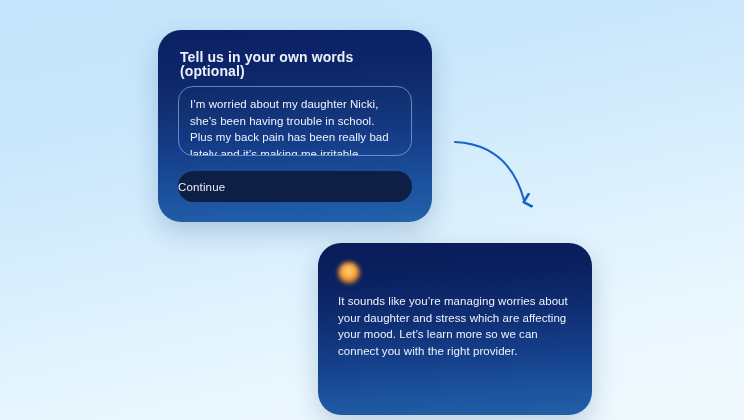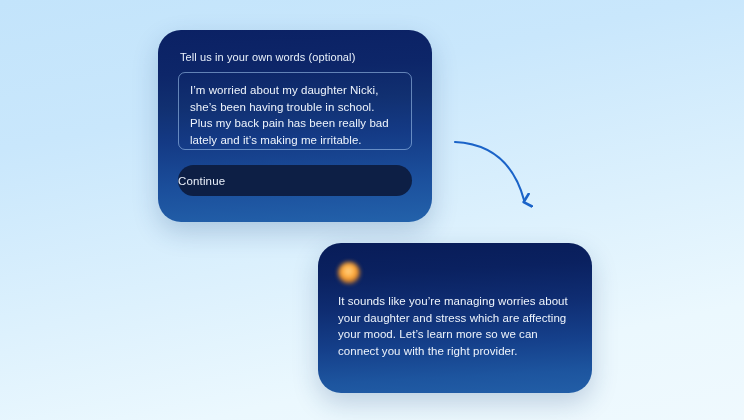--- a/index.html
+++ b/index.html
@@ -60,32 +60,33 @@
         #143a85 55%,
         #1b4f9c 78%,
         #2362ab 100%);
     box-shadow: 0 10px 26px rgba(22, 62, 120, 0.22);
     box-sizing: border-box;
     padding: 18px 20px 0 20px;
   }
 
   .form-label {
     color: #e9f1fb;
-    font-size: 11px;
+    font-size: 14px;
     line-height: 14px;
     letter-spacing: 0.1px;
     margin: 2px 0 8px 2px;
+    font-weight: bold;
   }
 
   .textarea-box {
     border: 1px solid rgba(170, 205, 245, 0.55);
-    border-radius: 7px;
+    border-radius: 15px;
     padding: 9px 11px 10px 11px;
     box-sizing: border-box;
-    height: 78px;
+    height: 70px;
     background: transparent;
     overflow: hidden;
   }
 
   .textarea-text {
     color: #eef4fc;
     font-size: 11.5px;
     line-height: 16.5px;
     letter-spacing: 0.05px;
     margin: 0;
@@ -110,21 +111,21 @@
     font-size: 11.5px;
     letter-spacing: 0.15px;
   }
 
   
   #response-card {
     position: absolute;
     left: 318px;
     top: 243px;
     width: 274px;
-    height: 150px;
+    height: 172px;
     border-radius: 23px;
     background: linear-gradient(177deg,
         #081c58 0%,
         #0a2160 20%,
         #0f2d72 42%,
         #15408b 66%,
         #1d559f 86%,
         #225ea7 100%);
     box-shadow: 0 10px 26px rgba(22, 62, 120, 0.22);
     box-sizing: border-box;

